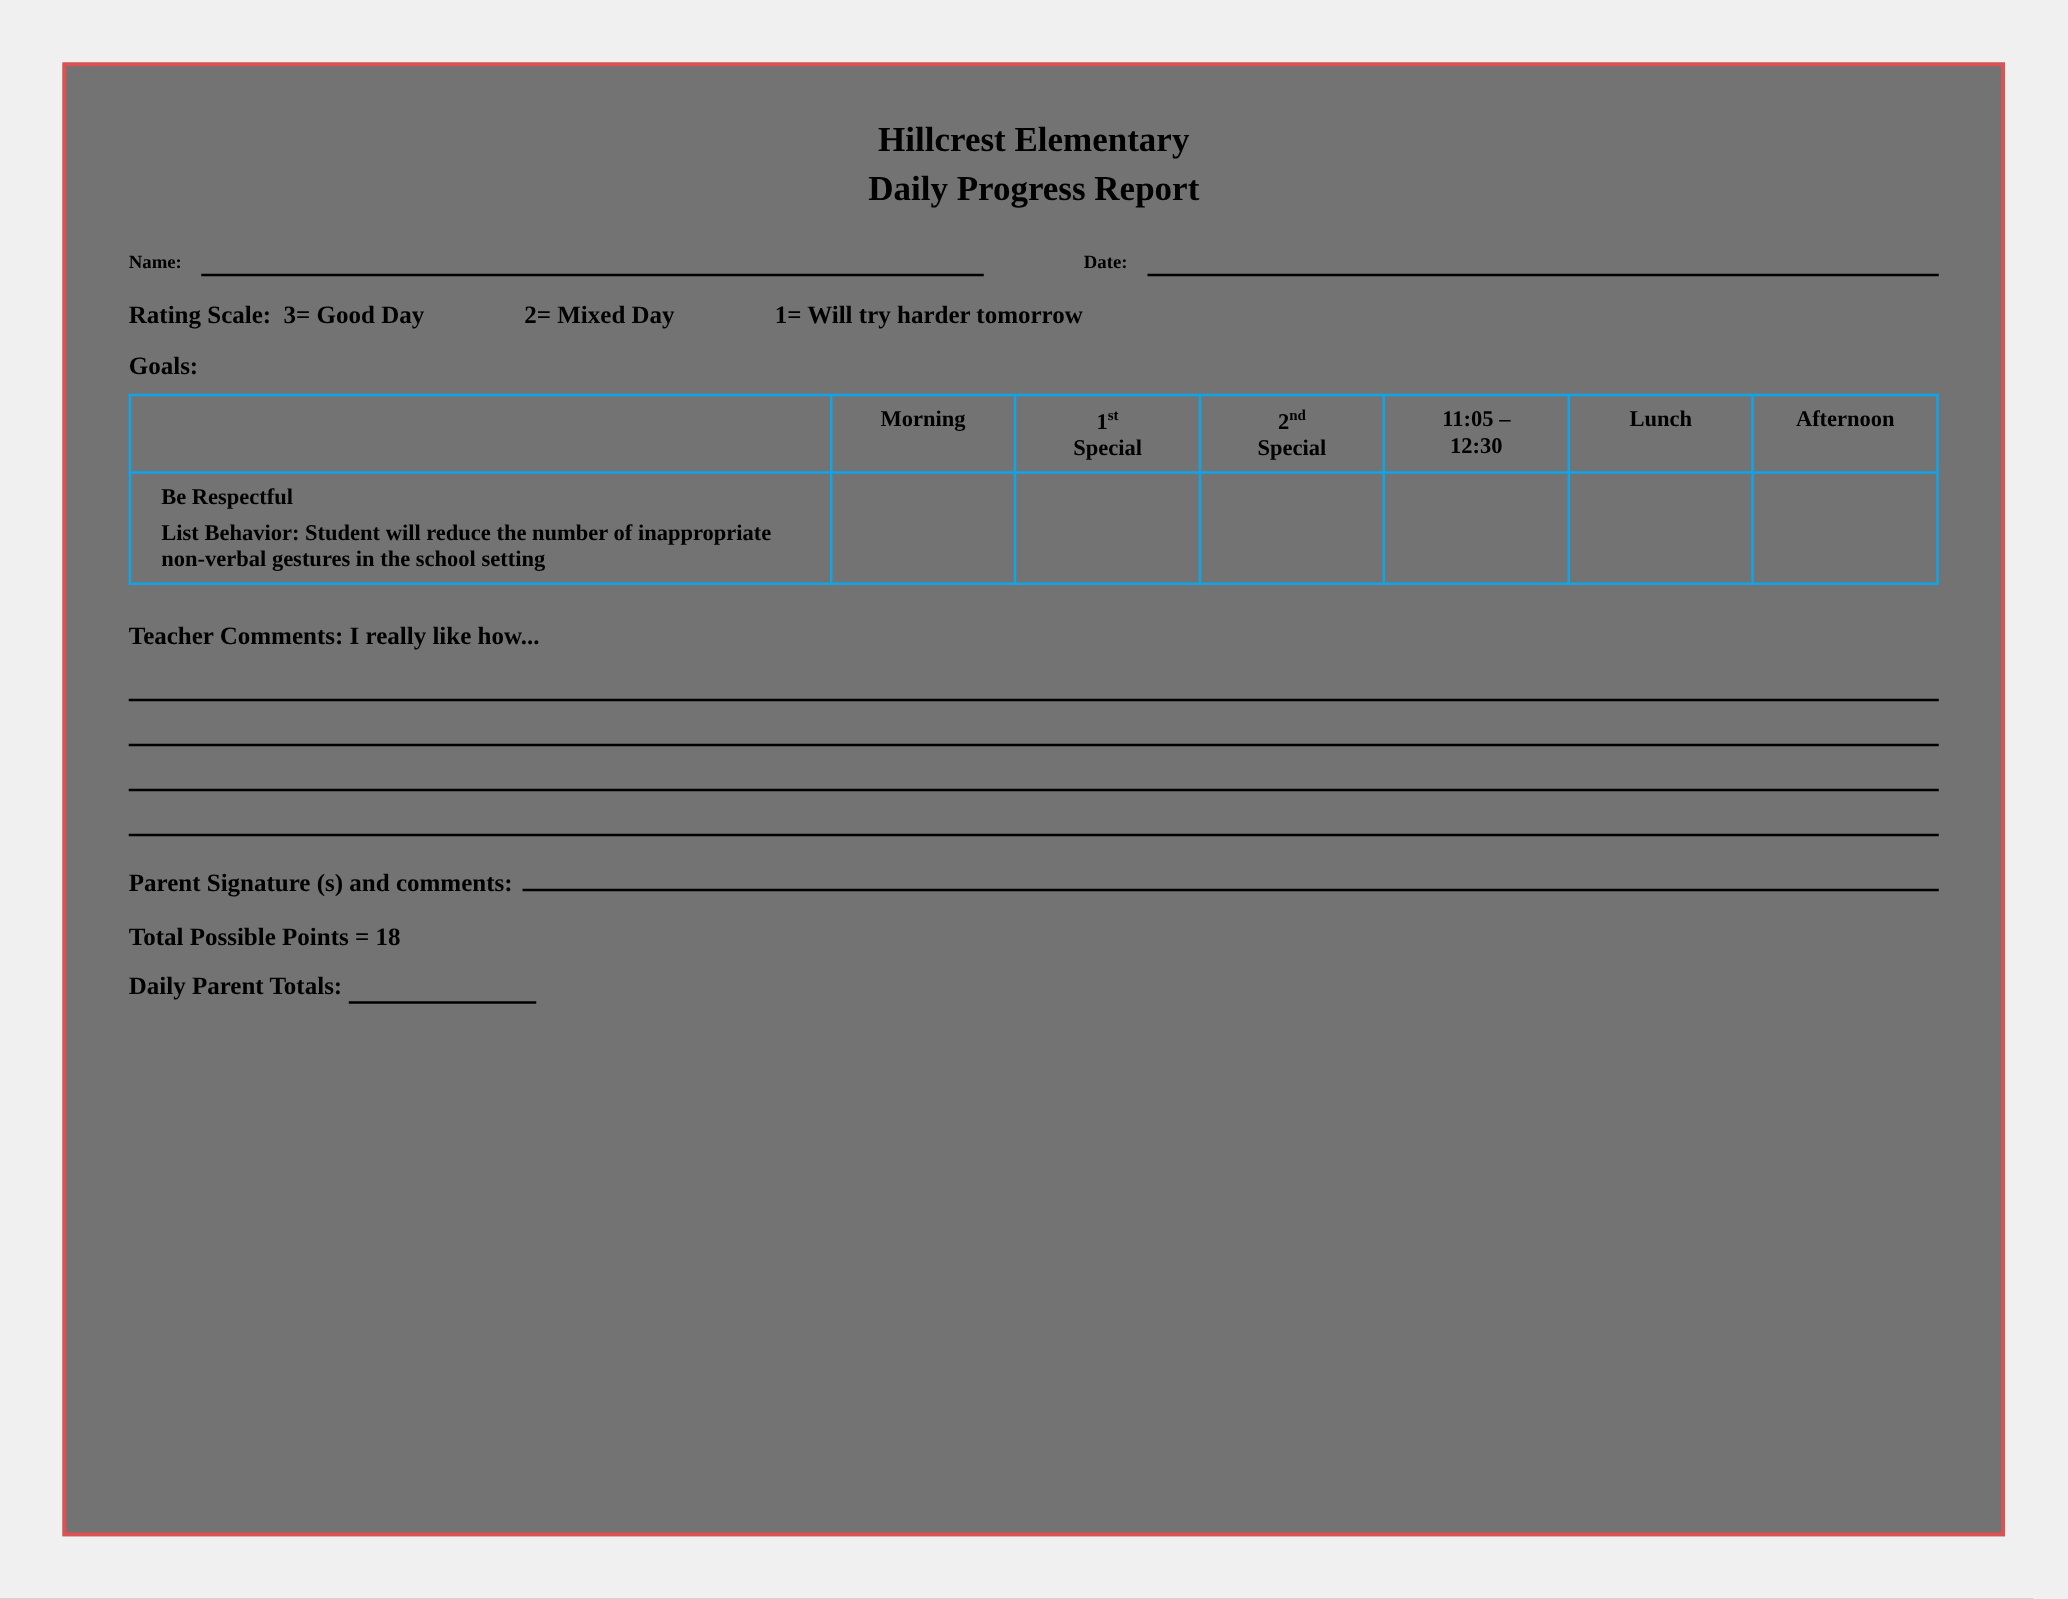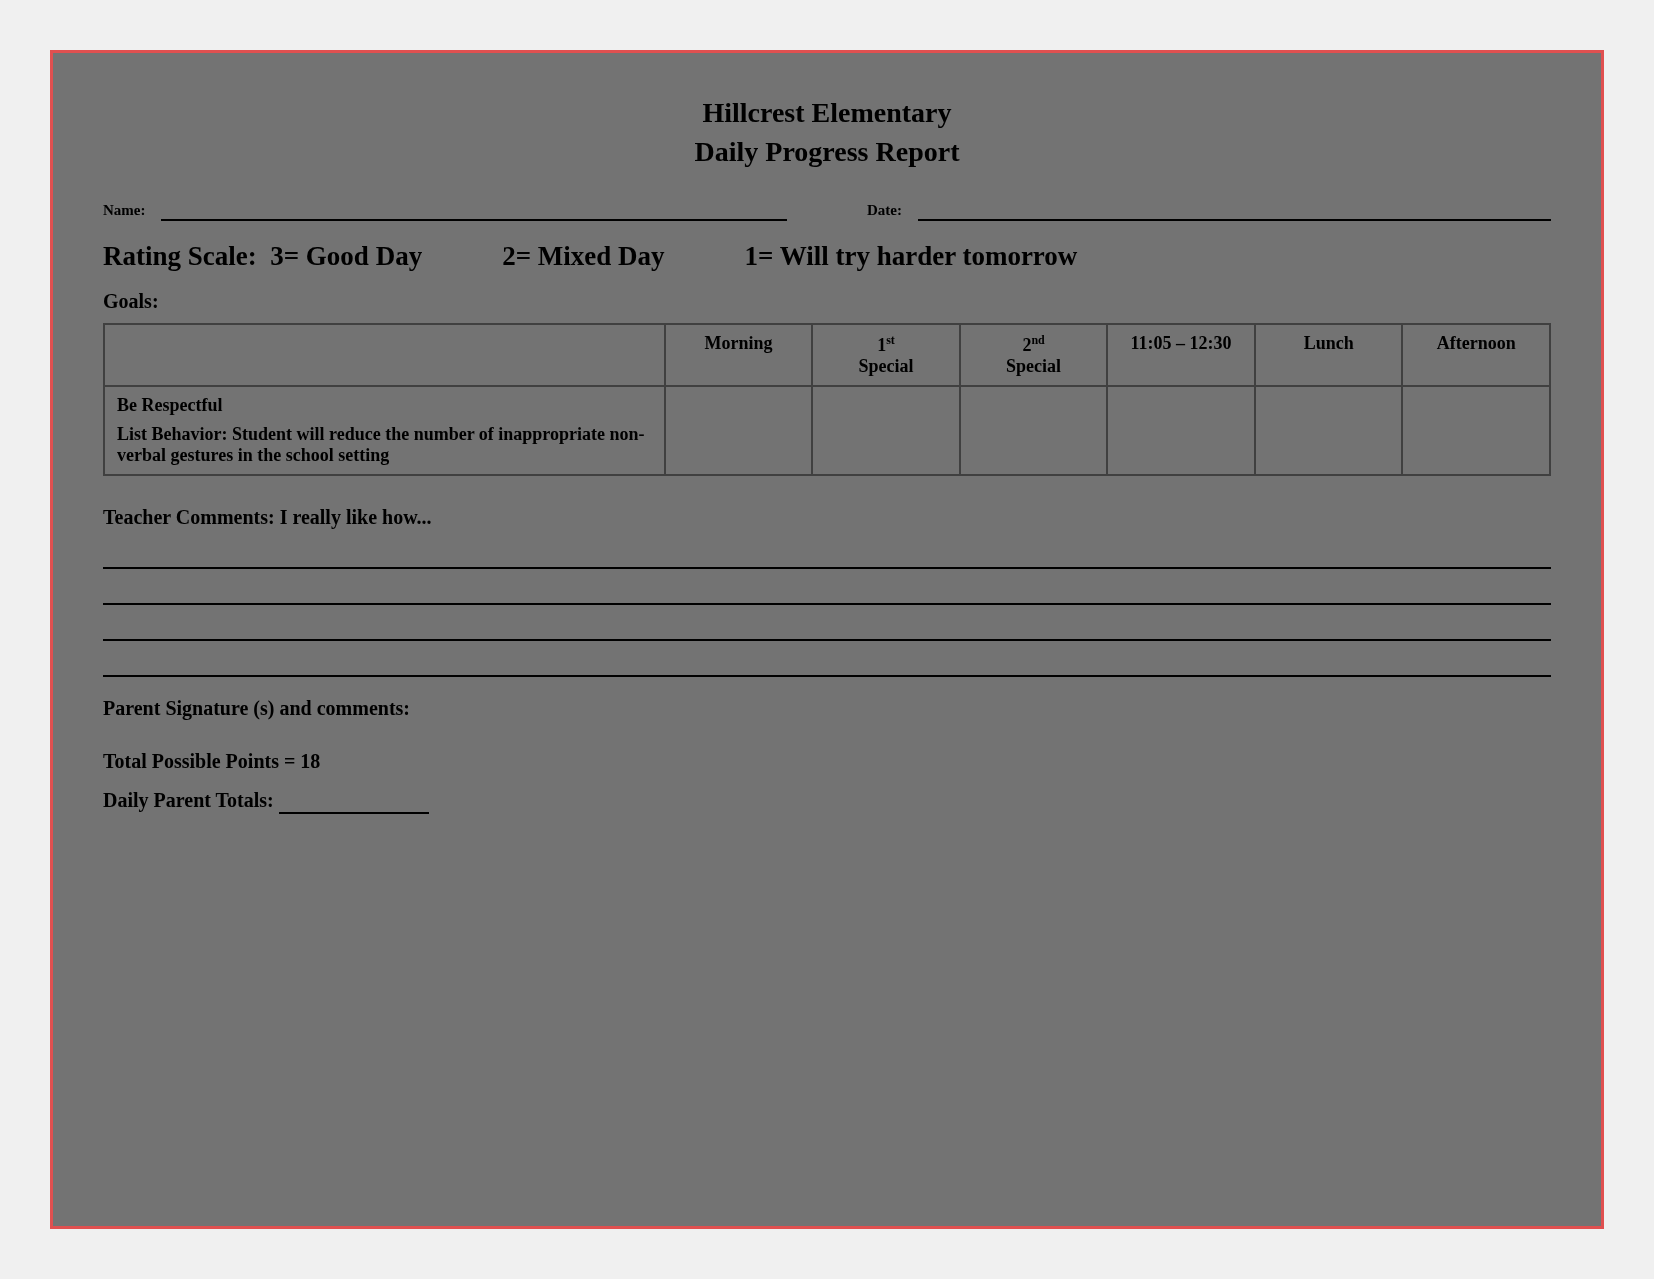--- a/index.html
+++ b/index.html
@@ -64,43 +64,43 @@
     }
 
     .date-field-group {
       display: flex;
       align-items: baseline;
       gap: 8px;
       flex: 1;
     }
 
     .rating-scale {
-      font-size: 27px;
+      font-size: 20px;
       font-weight: bold;
       margin-bottom: 18px;
       display: flex;
       gap: 80px;
     }
 
     .goals-label {
       font-size: 20px;
       font-weight: bold;
       margin-bottom: 10px;
     }
 
     .progress-table {
       width: 100%;
       border-collapse: collapse;
       margin-bottom: 30px;
     }
 
     .progress-table th,
     .progress-table td {
-      border: 2px solid #404040;
-      padding: 8px 12px;
+      border: 2px solid #0ea5e9;
+      padding: 8px 24px;
       vertical-align: top;
       font-family: Liberation Serif, serif;
     }
 
     .progress-table th {
       text-align: center;
       font-size: 18px;
       font-weight: bold;
     }
 
@@ -143,21 +143,20 @@
       display: block;
       margin-bottom: 4px;
     }
 
     .parent-signature {
       display: flex;
       align-items: baseline;
       gap: 8px;
       margin-bottom: 20px;
       margin-top: 10px;
-      flex-direction: column;
     }
 
     .parent-label {
       font-size: 20px;
       font-weight: bold;
       white-space: nowrap;
     }
 
     .parent-line {
       flex: 1;

